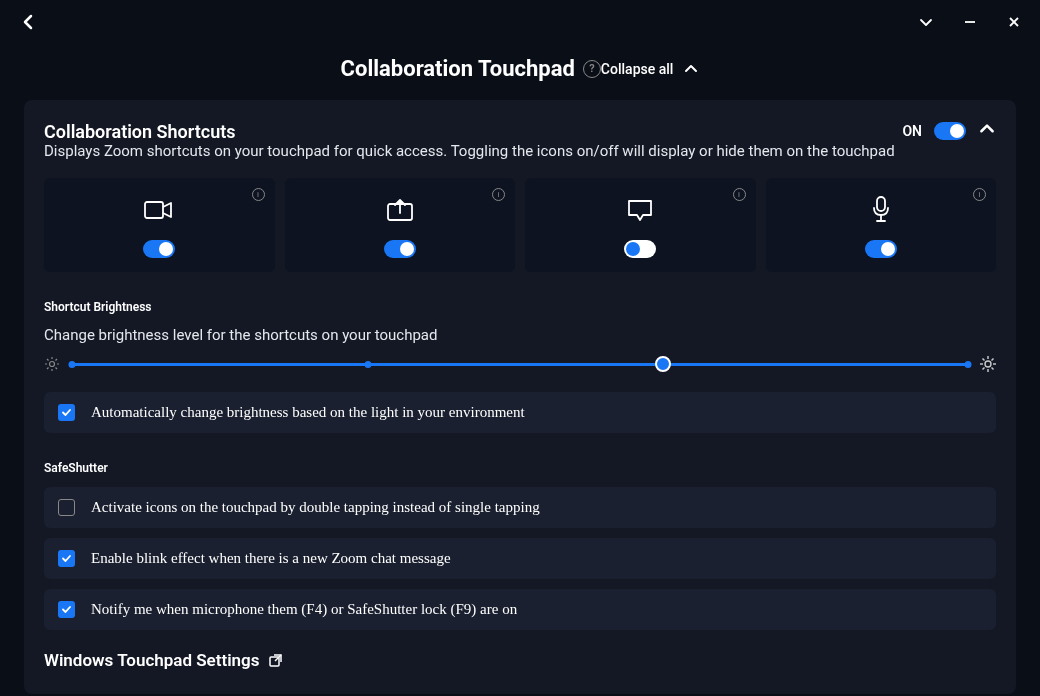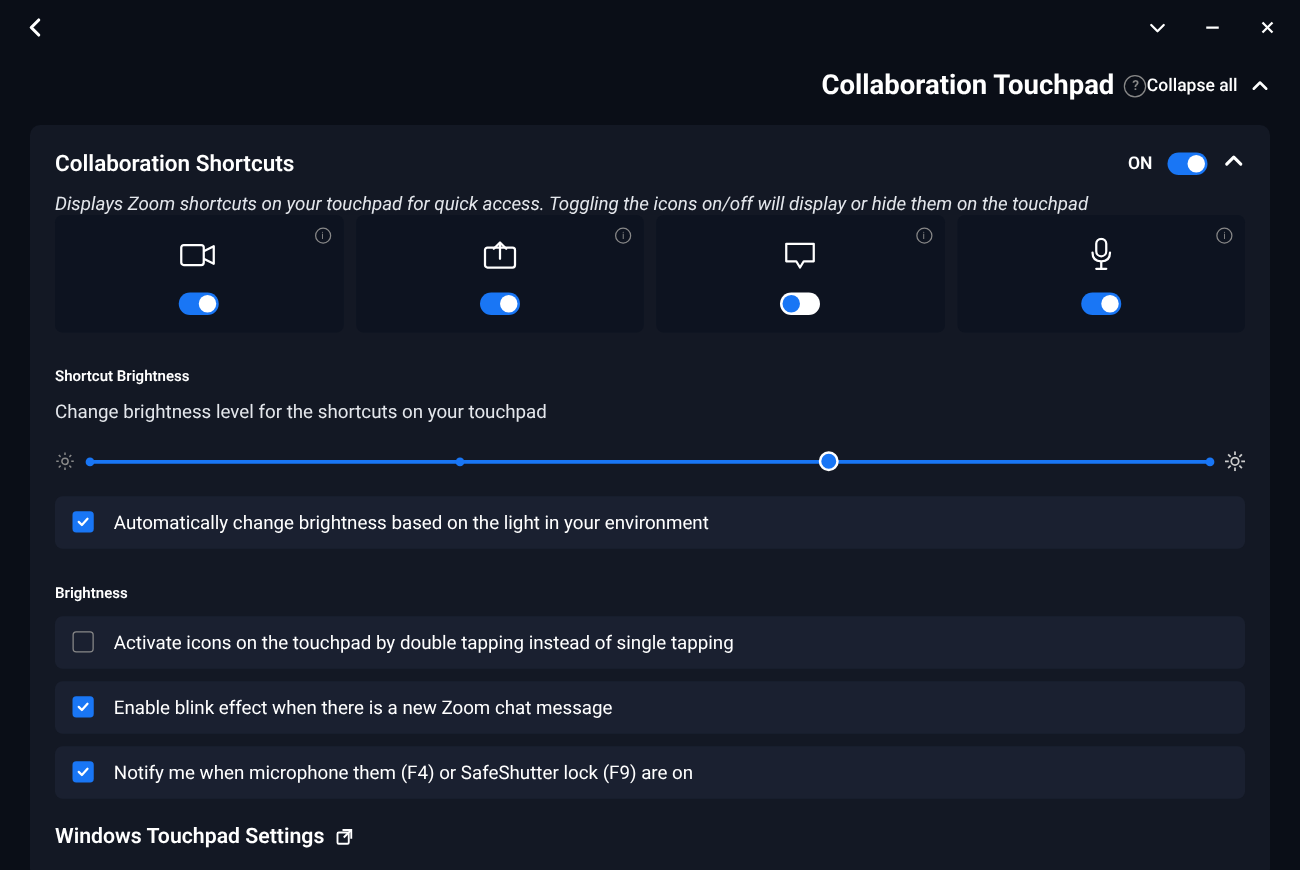--- a/index.html
+++ b/index.html
@@ -44,21 +44,21 @@
       cursor: pointer;
       display: flex;
       align-items: center;
       justify-content: center;
       width: 20px;
       height: 20px;
     }
     .header-row {
       display: flex;
       align-items: center;
-      justify-content: flex-end;
+      justify-content: center;
       padding: 12px 24px 8px 24px;
     }
     .page-title {
       font-size: 22px;
       font-weight: 700;
       display: flex;
       align-items: center;
       gap: 8px;
     }
     .help-icon {
@@ -103,21 +103,20 @@
     .panel {
       background: #131824;
       border-radius: 8px;
       padding: 20px 20px 24px 20px;
       margin-bottom: 16px;
     }
     .panel-header {
       display: flex;
       align-items: center;
       justify-content: space-between;
-      margin-bottom: 12px;
     }
     .panel-title {
       font-size: 18px;
       font-weight: 600;
     }
     .panel-header-right {
       display: flex;
       align-items: center;
       gap: 12px;
     }
@@ -150,22 +149,21 @@
       right: 2px;
       background: #fff;
     }
     .toggle.off .toggle-knob {
       left: 2px;
       background: #1976f5;
     }
     .panel-description {
       font-size: 15px;
       color: #e4e7ec;
-      margin-bottom: 0;
-      font-style: italic;
+      margin-bottom: 18px;
     }
     .shortcut-grid {
       display: grid;
       grid-template-columns: repeat(4, 1fr);
       gap: 10px;
       margin-bottom: 28px;
     }
     .shortcut-card {
       background: #0d1320;
       border-radius: 6px;
@@ -199,21 +197,21 @@
       margin-top: 4px;
     }
     .section-title {
       font-size: 12px;
       font-weight: 600;
       margin-bottom: 12px;
     }
     .section-description {
       font-size: 15px;
       color: #e4e7ec;
-      margin-bottom: 21px;
+      margin-bottom: 10px;
     }
     .slider-row {
       display: flex;
       align-items: center;
       gap: 12px;
       margin-bottom: 18px;
     }
     .brightness-icon {
       width: 16px;
       height: 16px;
@@ -251,20 +249,21 @@
       cursor: pointer;
     }
     .checkbox-row {
       background: #1a2030;
       border-radius: 6px;
       padding: 12px 14px;
       display: flex;
       align-items: flex-start;
       gap: 16px;
       margin-bottom: 10px;
+      font-family: Liberation Serif, serif;
     }
     .checkbox {
       width: 17px;
       height: 17px;
       border-radius: 3px;
       cursor: pointer;
       display: flex;
       align-items: center;
       justify-content: center;
       flex-shrink: 0;
@@ -451,21 +450,21 @@
     <div class="checkbox-row">
       <div class="checkbox checked">
         <svg width="11" height="11" viewBox="0 0 11 11">
             <path d="M2 5.5 L4.5 8 L9 3" stroke="#fff" stroke-width="1.8" fill="none" stroke-linecap="round" stroke-linejoin="round"></path>
           </svg>
       </div>
       <span class="checkbox-label">Automatically change brightness based on the light in your environment</span>
     </div>
 
     <div class="section-gap"></div>
-    <div class="section-title">Brightness</div>
+    <div class="section-title">SafeShutter</div>
 
     <div class="checkbox-row">
       <div class="checkbox unchecked"></div>
       <span class="checkbox-label">Activate icons on the touchpad by double tapping instead of single tapping</span>
     </div>
 
     <div class="checkbox-row">
       <div class="checkbox checked">
         <svg width="11" height="11" viewBox="0 0 11 11">
             <path d="M2 5.5 L4.5 8 L9 3" stroke="#fff" stroke-width="1.8" fill="none" stroke-linecap="round" stroke-linejoin="round"></path>

